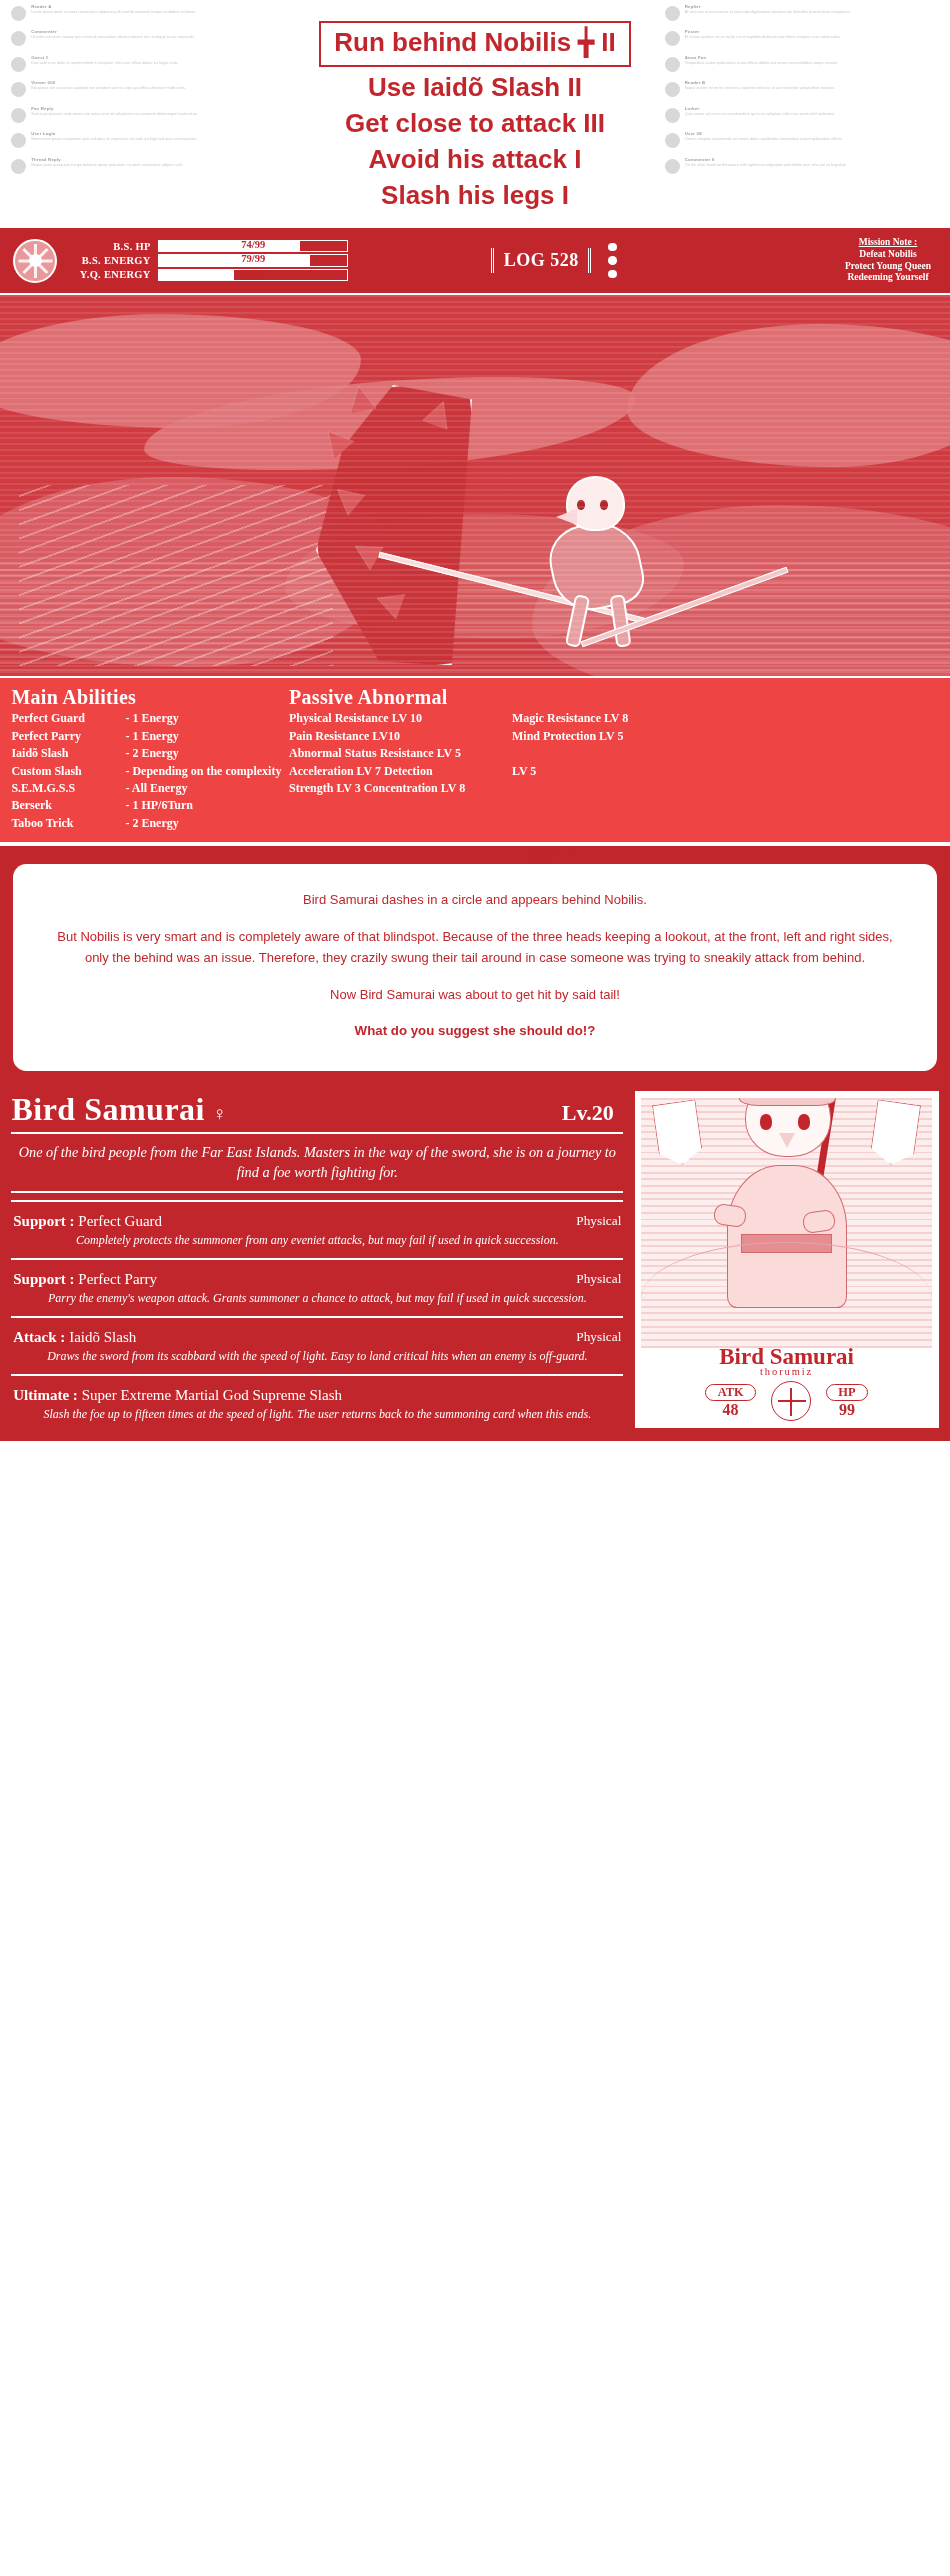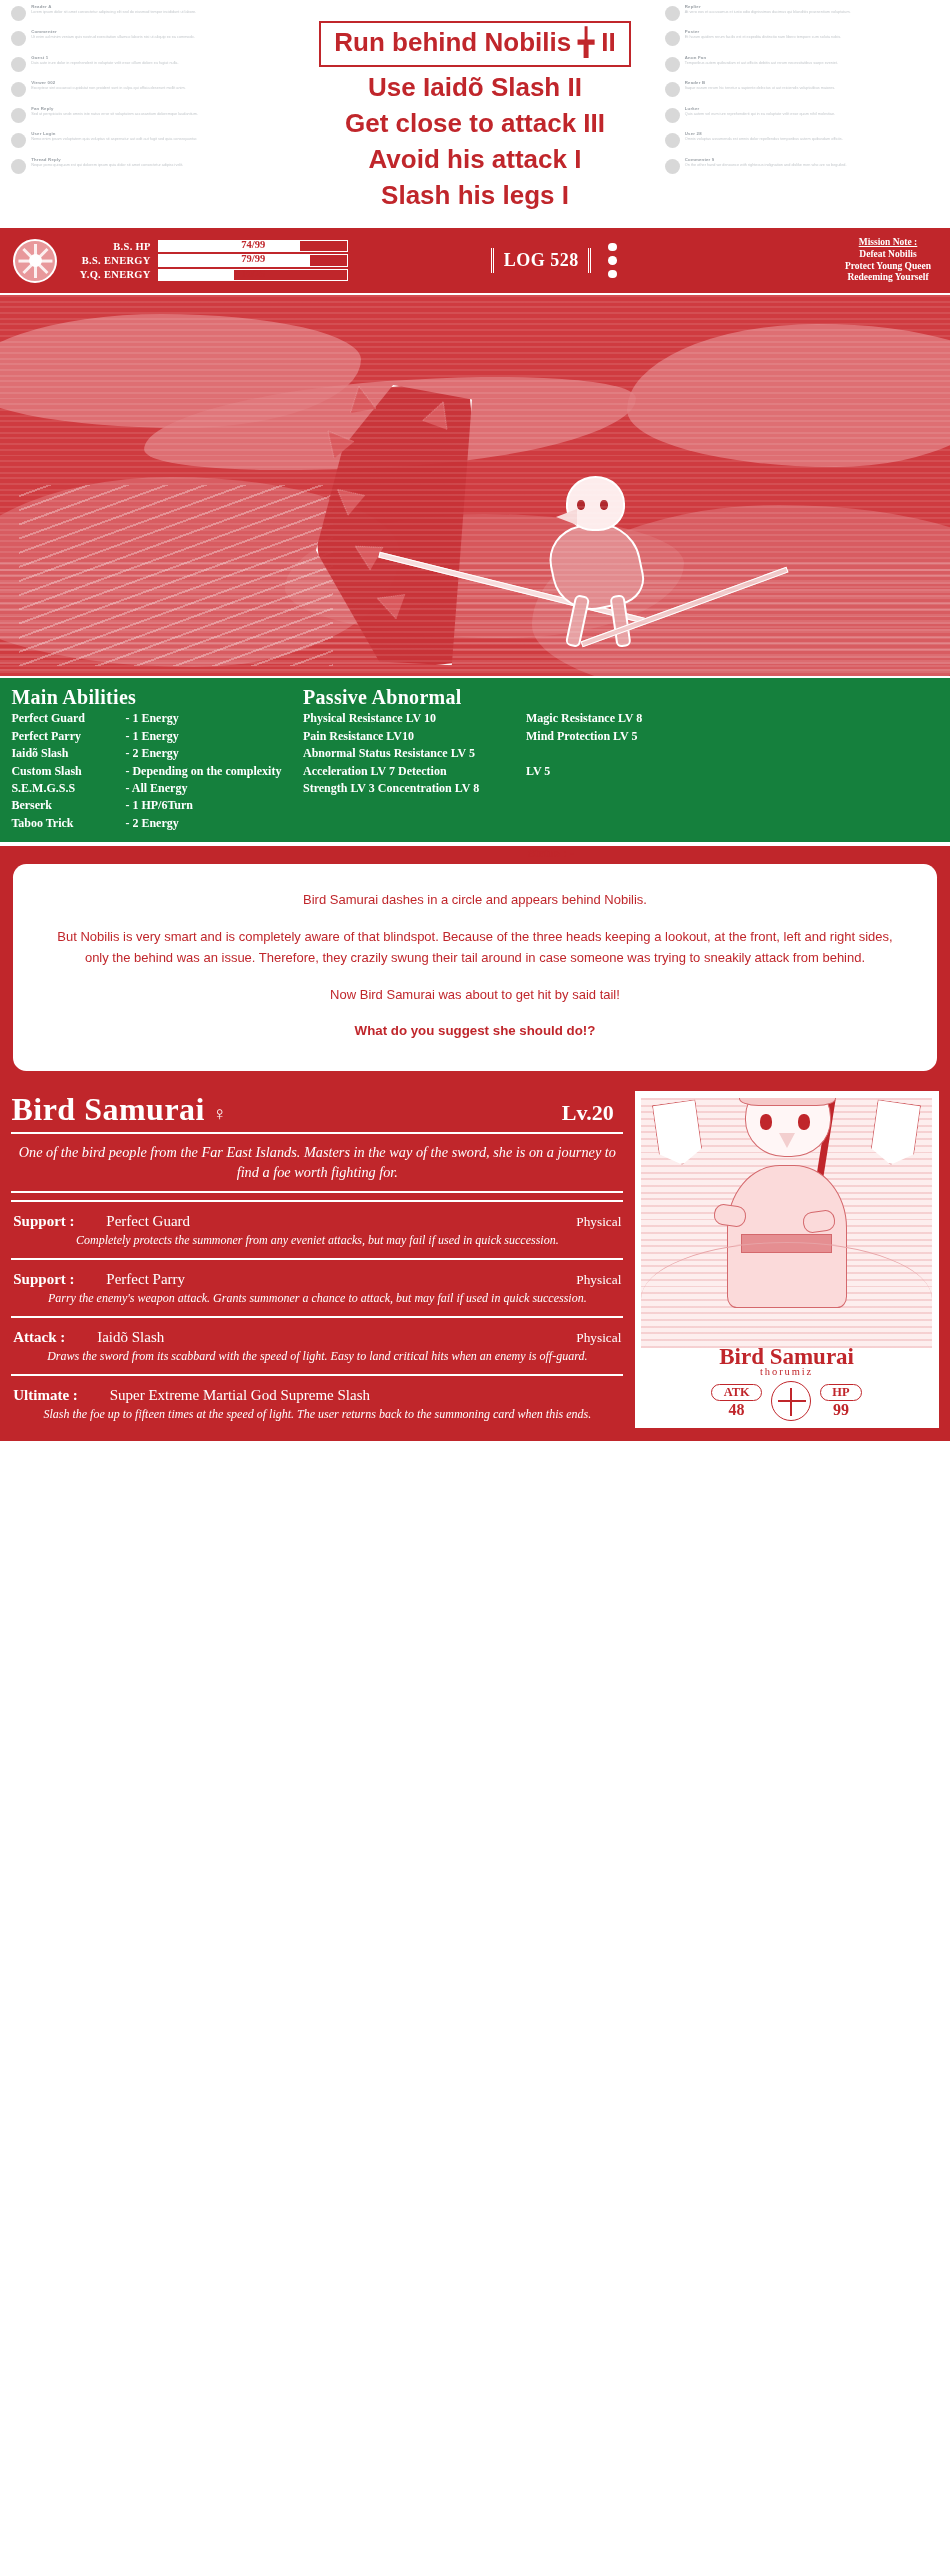--- a/index.html
+++ b/index.html
@@ -252,25 +252,25 @@
   .hero .leg {
     position: absolute; width: 15px; height: 52px;
     background: #e7a1a3; border: 2.9px solid #fff;
     border-radius: 5.7px;
   }
   .hero .leg.l { left: 52px; top: 124px; transform: rotate(12deg); }
   .hero .leg.r { left: 95px; top: 124px; transform: rotate(-8deg); }
 
   
   .abilities {
-    background: #15803d;
+    background: #ef4444;
     color: #fff;
     display: flex;
     padding: 7.6px 11.4px 9.5px;
-    gap: 14px;
+    gap: 0;
     position: relative;
     justify-content: center;
   }
   .ab-col { flex: 0 0 auto; }
   .ab-col.right { flex: 1; padding-left: 7.6px; }
   .ab-title {
     font-size: 20px; font-weight: bold; letter-spacing: 0.3px; margin-bottom: 1.9px;
   }
   .ab-row {
     display: flex; font-size: 12px; font-weight: bold; line-height: 1.45;
@@ -316,21 +316,21 @@
   .rule { height: 1.9px; background: #fff; margin: 3.8px 0 7.6px; }
   .flavor {
     text-align: center; font-style: italic; font-size: 14.3px; line-height: 1.45;
     margin-bottom: 7.6px;
   }
   .summon {
     text-align: center; font-size: 16px; font-weight: bold; font-style: italic;
     padding: 1.9px 0 3.8px;
   }
   .skill { padding: 3.8px 1.9px 5.7px; }
-  .skill-head { display: flex; align-items: flex-end; font-size: 15px; gap: 28px; }
+  .skill-head { display: flex; align-items: flex-start; font-size: 15px; }
   .skill-type { font-weight: bold; }
   .skill-name { margin-left: 3.8px; }
   .skill-tag { margin-left: auto; font-size: 13.3px; }
   .skill-desc {
     font-size: 12px; font-style: italic; text-align: center; line-height: 1.35;
     margin-top: 1.9px;
   }
   .card-right {
     flex: 0 0 304px;
     background: #fff;
@@ -412,21 +412,21 @@
     font-weight: bold;
     position: relative;
     z-index: 3;
     margin-top: -3.8px;
   }
   .psub {
     text-align: center; color: #c0262b; font-size: 10.5px; letter-spacing: 1.9px;
     margin-top: -3.8px;
   }
   .stats {
-    display: flex; align-items: center; justify-content: center; gap: 9px;
+    display: flex; align-items: center; justify-content: center; gap: 15px;
     margin-top: 3.8px; position: relative;
   }
   .stat { text-align: center; color: #c0262b; }
   .stat .slabel {
     border: 1.9px solid #c0262b; border-radius: 9.5px;
     font-size: 12.4px; font-weight: bold; padding: 0 11.4px;
     background: #fff;
   }
   .stat .sval { font-size: 16px; font-weight: bold; }
   .crest {

